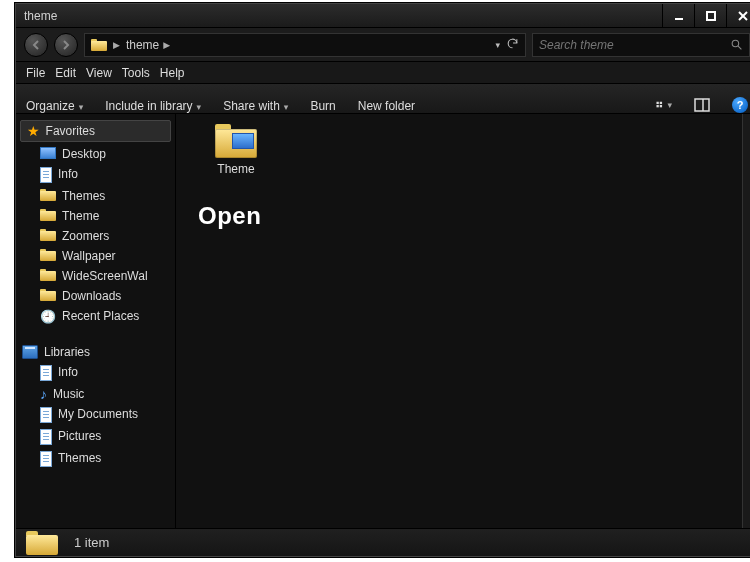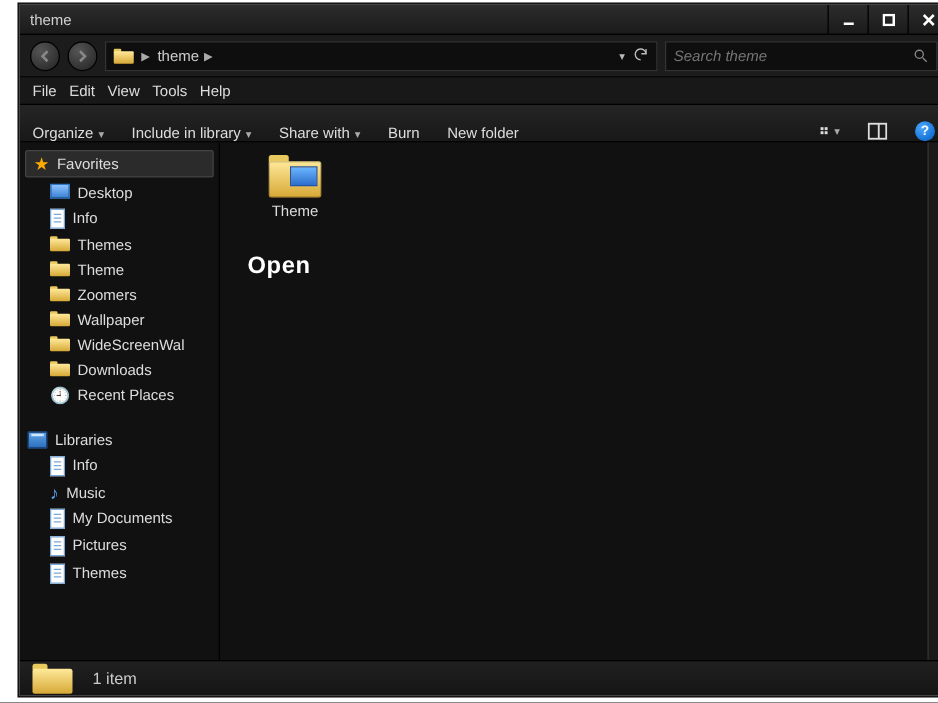--- a/index.html
+++ b/index.html
@@ -55,21 +55,21 @@
           overflow:hidden; padding:4px 0; color:#ddd; font-size:12px; }
   .tree-h { display:flex; align-items:center; gap:6px; padding:3px 6px; }
   .tree-h.fav { background:#2b2b2b; border:1px solid #444; border-radius:2px; margin:2px 4px; }
   .tree-i { display:flex; align-items:flex-start; gap:6px; padding:3px 6px 3px 24px;
             white-space:nowrap; overflow:hidden; }
   .tgap { height:14px; }
   .content { flex:1; background:#111; position:relative; }
   .item-tile { position:absolute; left:20px; top:10px; width:80px; text-align:center; }
   .item-label { color:#ddd; font-size:12px; margin-top:4px; }
   .open-text { position:absolute; left:22px; top:88px; color:#fff;
-               font-size:19px; font-weight:900;
+               font-size:24px; font-weight:900;
                font-family:Arial Black,Arial,sans-serif; letter-spacing:0.5px; }
   
   .status { height:28px; background:linear-gradient(#202020,#151515);
             border-top:1px solid #000; display:flex; align-items:center;
             gap:16px; padding:0 10px; color:#ccc; font-size:13px; }
   
   .ic { width:16px; height:16px; display:inline-block; }
   .ic-folder { width:16px; height:12px; position:relative; }
   .ic-folder::before { content:""; position:absolute; left:0; top:0;
        width:6px; height:3px; background:#e8c95d; border-radius:1px 1px 0 0; }

